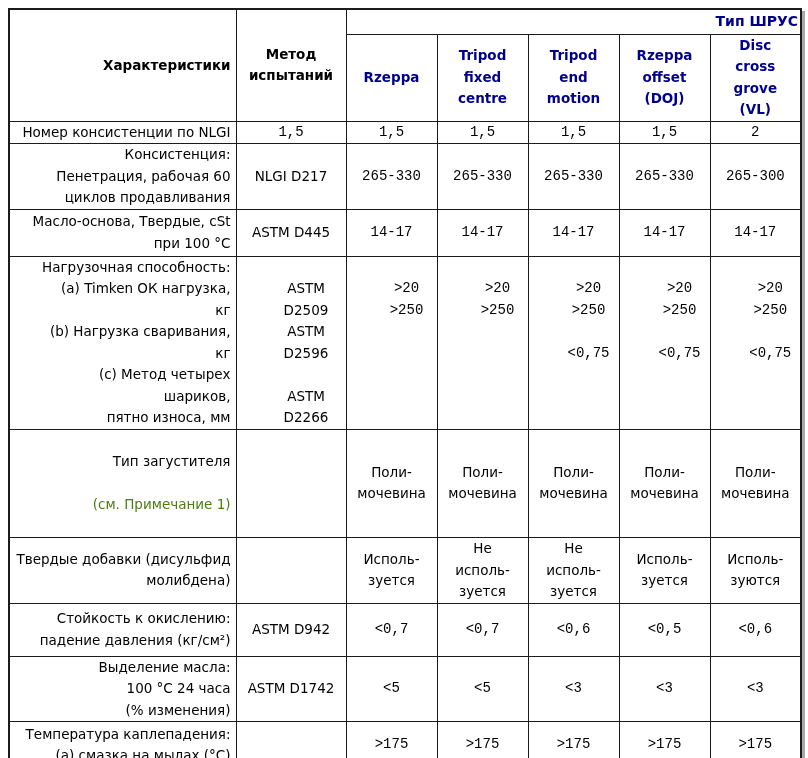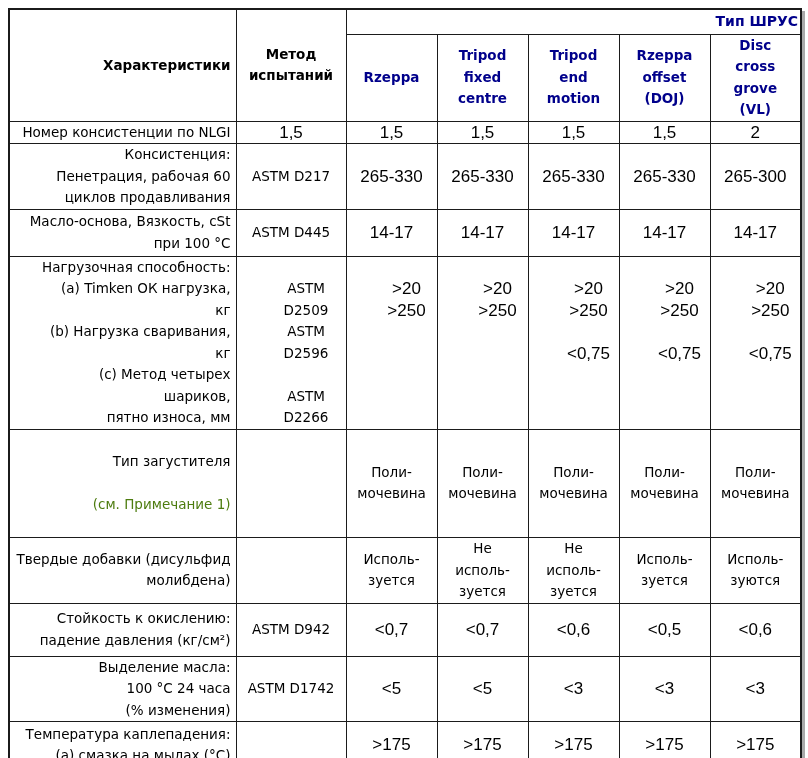--- a/index.html
+++ b/index.html
@@ -21,21 +21,21 @@
     font-size:13.5px;
     line-height:21.5px;
     padding:0 2px;
     overflow:hidden;
   }
   td.label{text-align:right;padding:0 5px;}
   .hdr{font-weight:bold;}
   .navy{color:#00008B;font-weight:bold;}
   .red{color:#4d7c0f;}
   .block{display:block;}
-  .num{font-family:Liberation Sans, sans-serif;font-size:17px;line-height:21.5px;}
+  .num{font-family:Liberation Mono, monospace;font-size:14px;line-height:21.5px;}
   tr.vtop td{vertical-align:top;padding-left:32px;}
   .group-cell{font-size:14px;text-align:right;}
 </style>
 </head>
 <body>
 
 <div class="wrap">
 <table class="spec">
   <colgroup>
     <col style="width:227px">
@@ -78,30 +78,30 @@
     <td class="num">1,5</td>
     <td class="num">1,5</td>
     <td class="num">1,5</td>
     <td class="num">2</td>
   </tr>
 
   <tr style="height:65px">
     <td class="label">Консистенция:
 Пенетрация, рабочая 60
 циклов продавливания</td>
-    <td>ASTM D217</td>
+    <td>NLGI D217</td>
     <td class="num">265-330</td>
     <td class="num">265-330</td>
     <td class="num">265-330</td>
     <td class="num">265-330</td>
     <td class="num">265-300</td>
   </tr>
 
   <tr style="height:47px">
-    <td class="label">Масло-основа, Вязкость, cSt
+    <td class="label">Масло-основа, Твердые, cSt
 при 100 °С</td>
     <td>ASTM D445</td>
     <td class="num">14-17</td>
     <td class="num">14-17</td>
     <td class="num">14-17</td>
     <td class="num">14-17</td>
     <td class="num">14-17</td>
   </tr>
 
   <tr style="height:108px" class="vtop">

